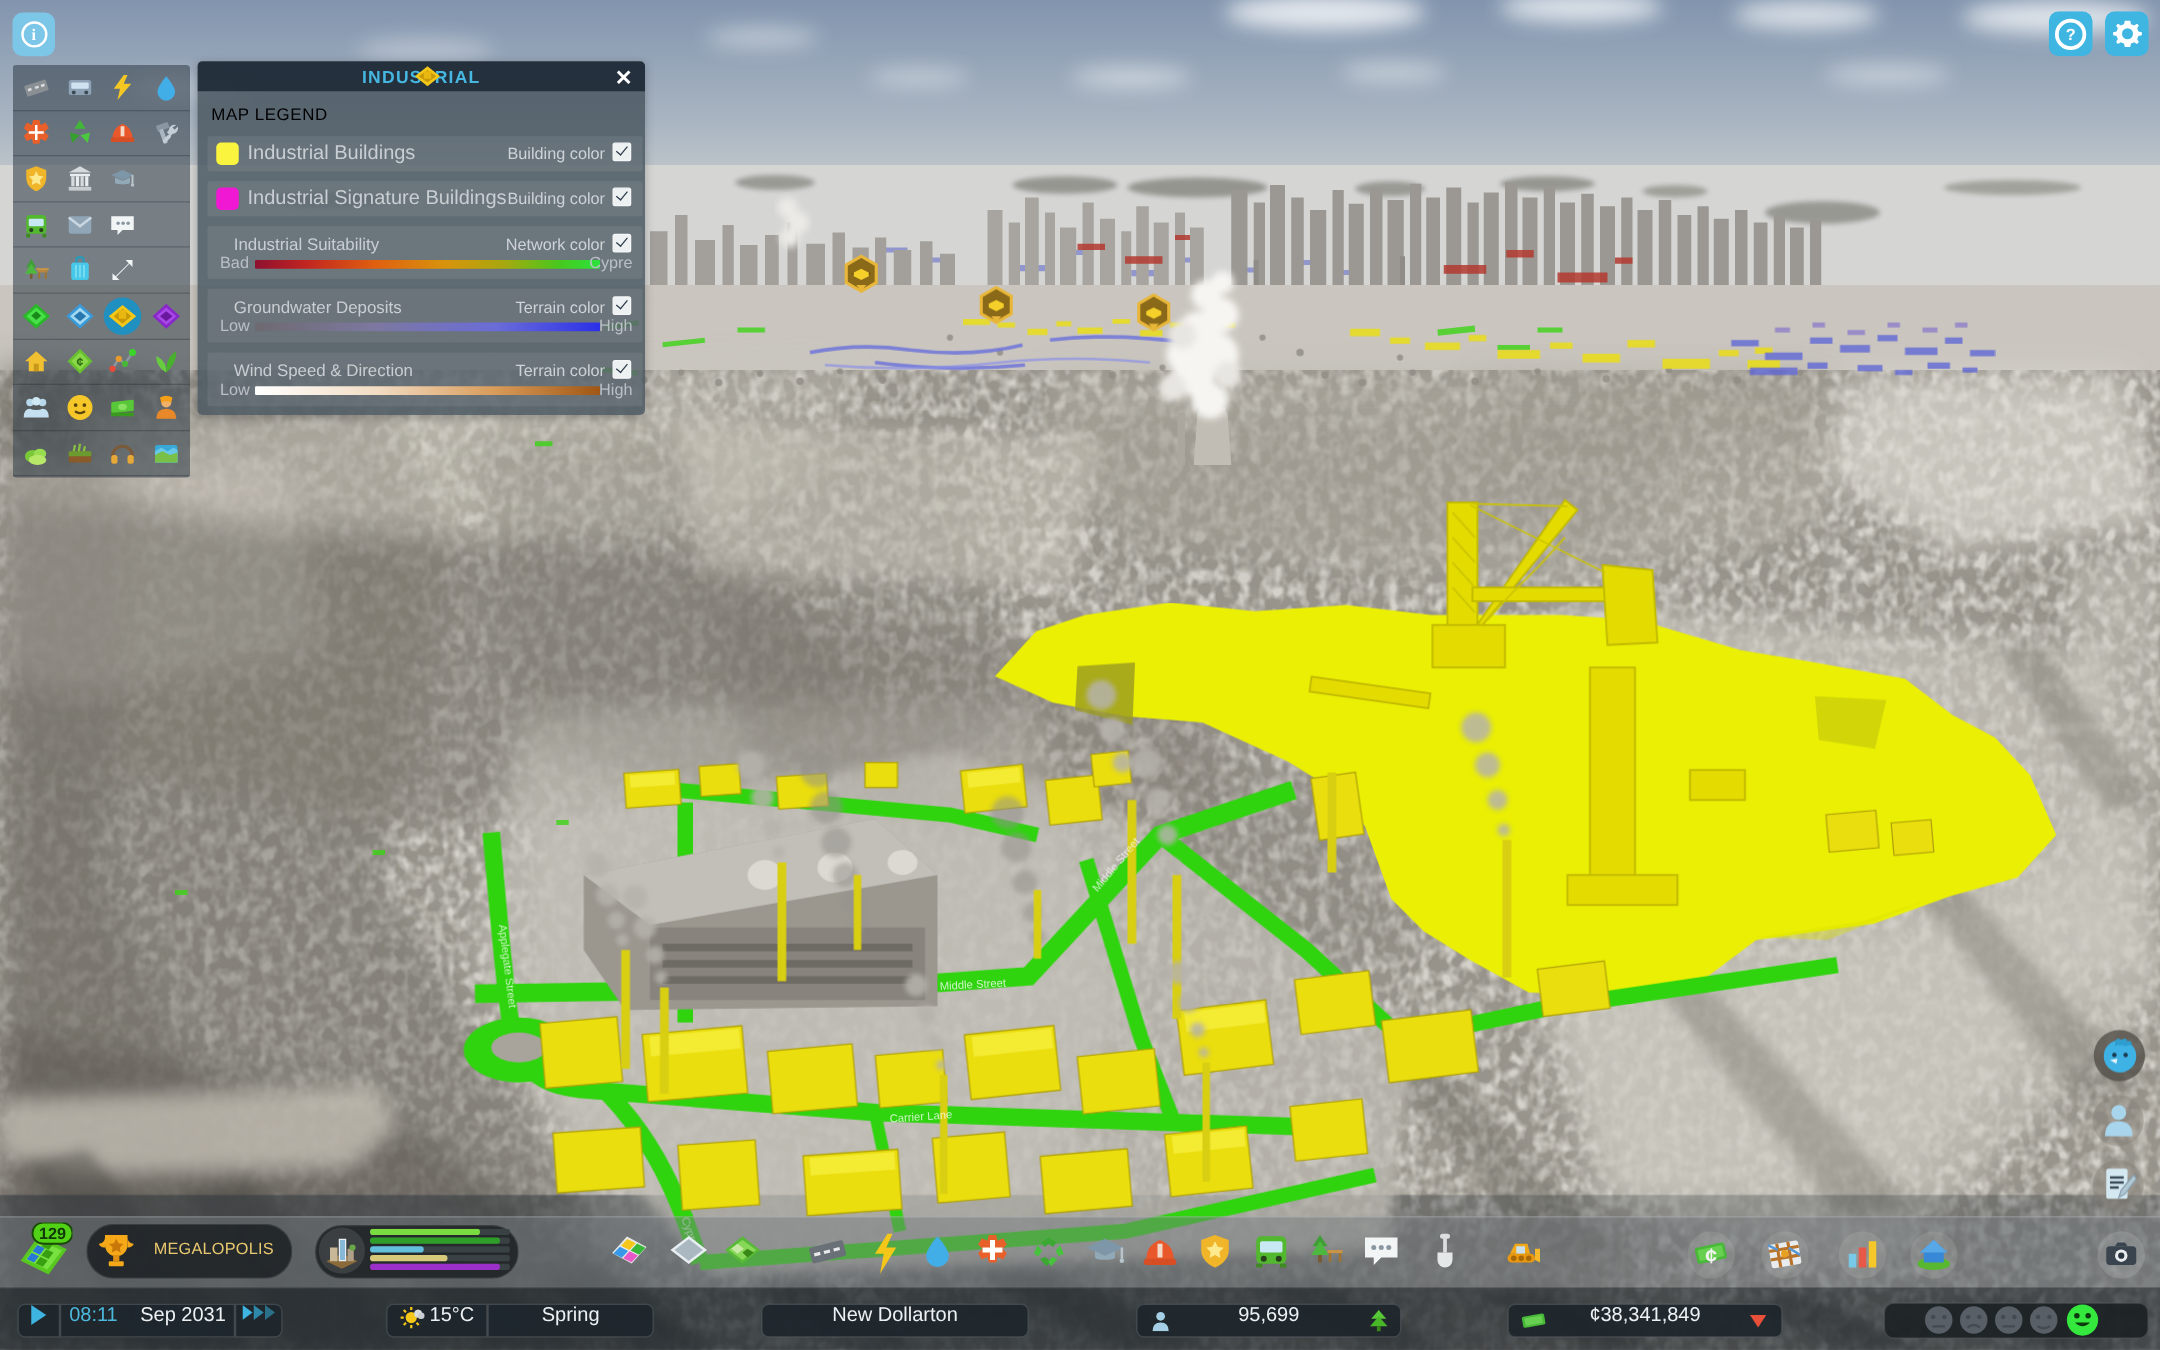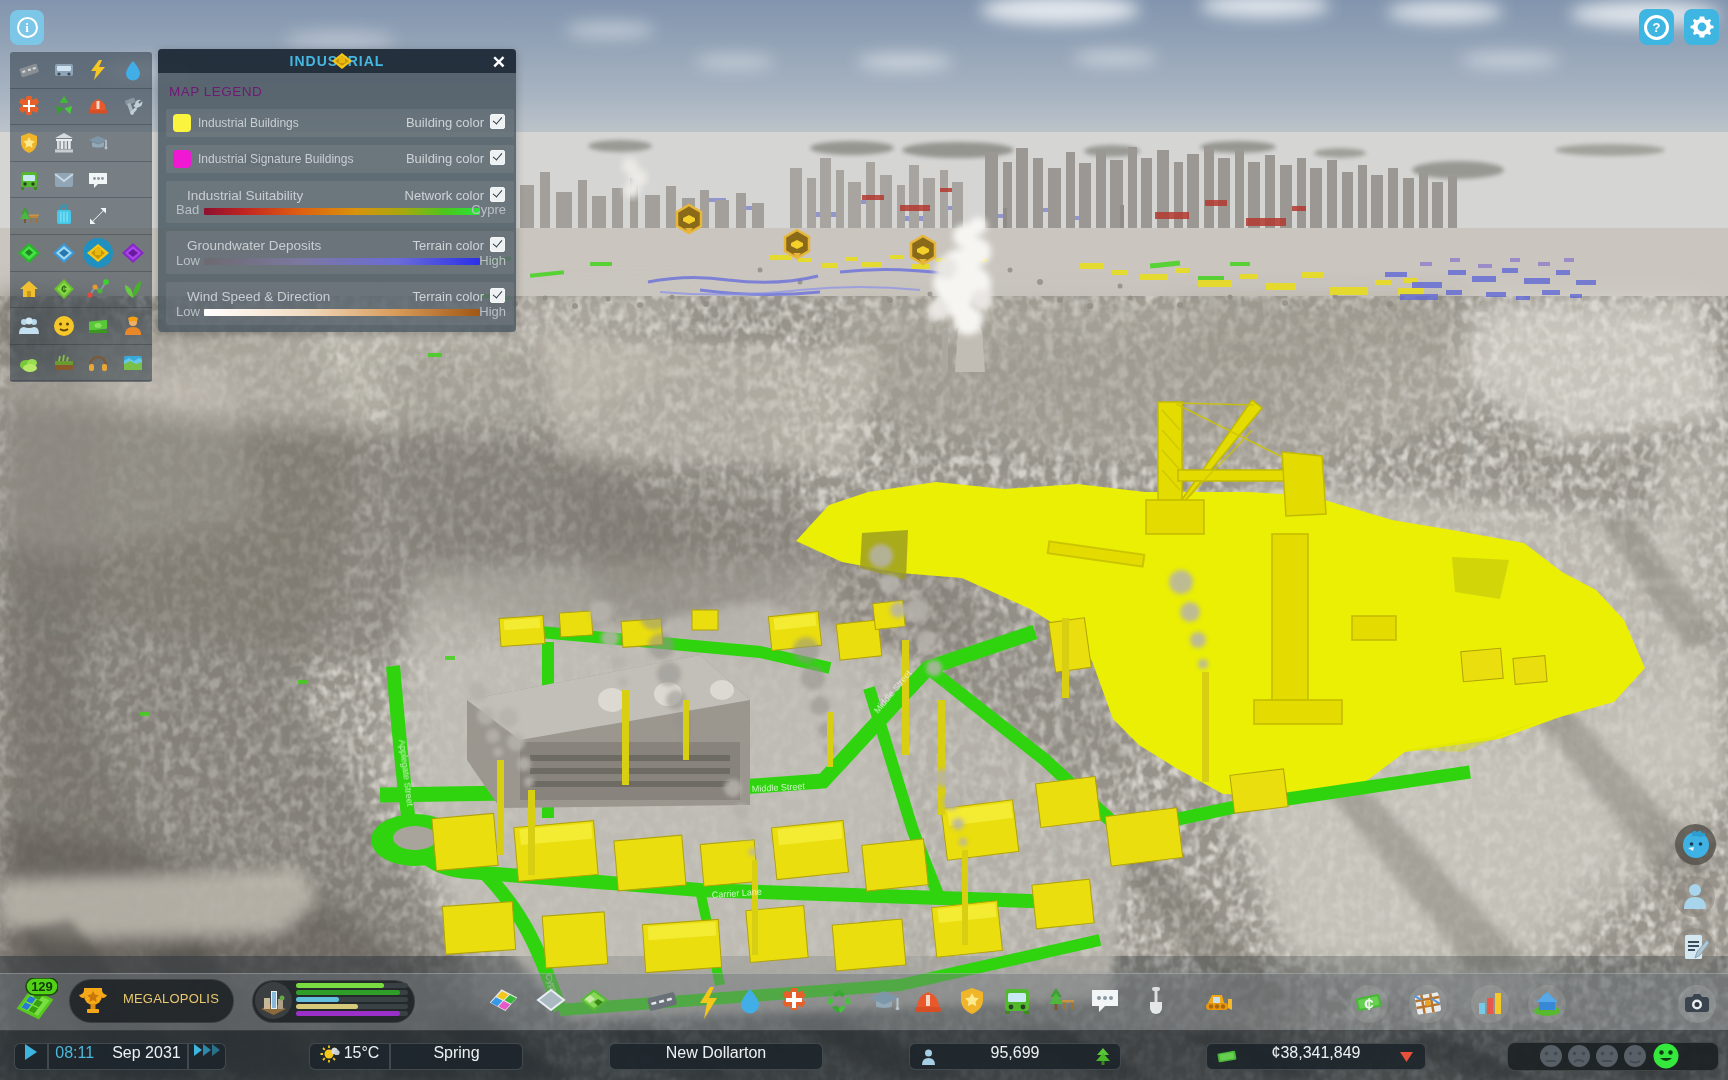--- a/index.html
+++ b/index.html
@@ -12,23 +12,23 @@
   
   #leftpanel{position:absolute;left:10px;top:52px;width:142px;height:330px;background:rgba(56,68,79,0.60);border-radius:3px;}
   #leftpanel .row{display:flex;height:35.6px;align-items:center;border-bottom:1px solid rgba(25,35,45,0.30);padding:0 2px;}
   #leftpanel .cell{width:34.5px;display:flex;align-items:center;justify-content:center;}
   
   #ipanel{position:absolute;left:158px;top:49px;width:358px;height:283px;border-radius:4px;overflow:hidden;
           background:rgba(74,87,97,0.84);box-shadow:0 2px 8px rgba(0,0,0,0.25);}
   #ipanel .hdr{height:24px;background:rgba(34,46,58,0.95);display:flex;align-items:center;position:relative;justify-content:center;}
   #ipanel .hdr .title{position:absolute;left:0;right:0;text-align:center;color:#45b7e0;font-size:14px;font-weight:bold;letter-spacing:1px;}
   #ipanel .hdr .x{position:absolute;right:10px;top:3px;color:#fff;font-size:17px;font-weight:bold;}
-  .maplegend{color:#701a75;font-size:13.5px;letter-spacing:0.5px;margin:11px 16px 10px 11px;}
+  .maplegend{color:#000000;font-size:13.5px;letter-spacing:0.5px;margin:11px 16px 10px 11px;}
   .lrow{position:relative;margin:0 2px 8px 8px;background:rgba(255,255,255,0.075);border-radius:2px;color:#c3c9ce;}
-  .lrow .lbl{position:absolute;left:32px;top:50%;transform:translateY(-50%);font-size:12px;color:#c9ced2;}
+  .lrow .lbl{position:absolute;left:32px;top:50%;transform:translateY(-50%);font-size:16px;color:#c9ced2;}
   .lrow .lbl2{position:absolute;left:10px;top:7px;font-size:13.5px;color:#c9ced2;margin-left:11px;}
   .lrow .rlbl{position:absolute;right:30px;font-size:13px;color:#ced3d7;}
   .cbox{position:absolute;right:9px;width:13px;height:13px;background:#eef1f2;border-radius:2px;border:1.5px solid #f4f6f7;}
   .cbox:after{content:"";position:absolute;left:3.5px;top:0px;width:4px;height:8px;border:solid #2a3a48;border-width:0 1.8px 1.8px 0;transform:rotate(40deg);}
   .swatch{position:absolute;left:7px;top:50%;transform:translateY(-50%);width:18px;height:18px;border-radius:4px;}
   .gbar{position:absolute;left:38px;height:7px;border-radius:1px;}
   .glbl{position:absolute;font-size:13px;color:#bac0c5;}
   
   .bbox{position:absolute;background:rgba(30,38,44,0.92);border:1px solid rgba(255,255,255,0.16);
         color:#eef1f3;font-size:16px;display:flex;align-items:flex-start;justify-content:center;}

